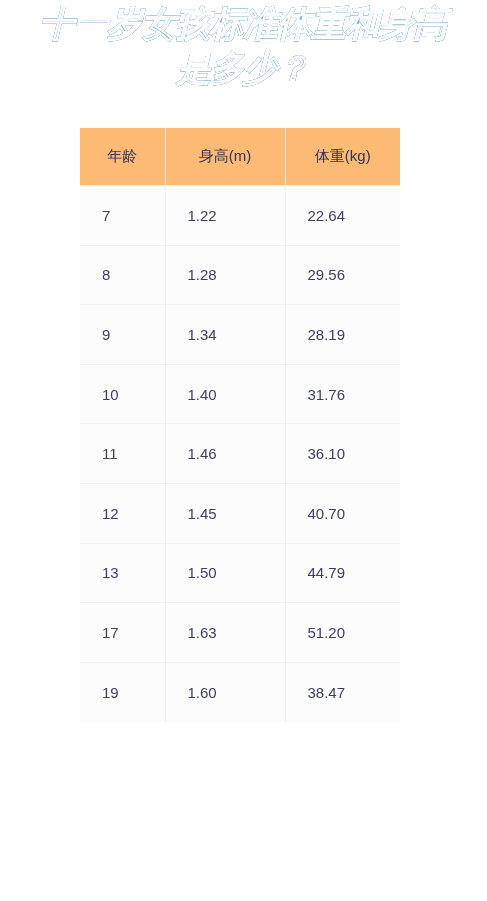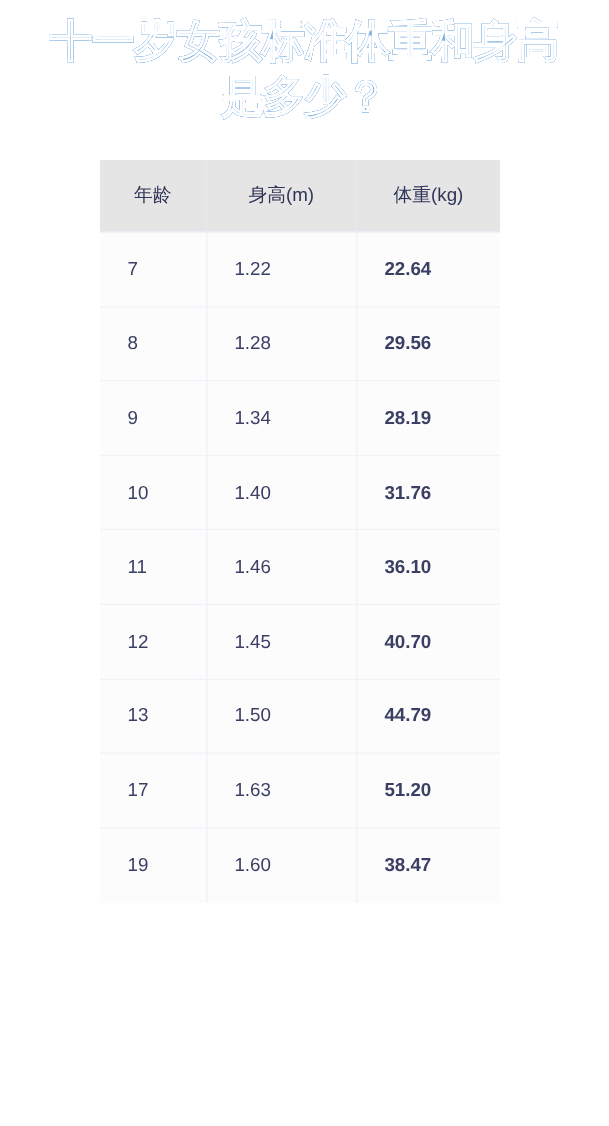--- a/index.html
+++ b/index.html
@@ -11,23 +11,24 @@
     height: 901px;
     background: #ffffff;
     font-family: "Liberation Sans", "DejaVu Sans", sans-serif;
     overflow: hidden;
     position: relative;
   }
 
   
   .title-block {
     width: 487px;
-    padding-top: 12px;
+    padding-top: 2px;
     text-align: center;
     user-select: none;
+    font-style: italic;
   }
   .title-line {
     display: block;
     font-family: "DejaVu Sans", "Liberation Sans", sans-serif;
     font-weight: 700;
     font-size: 35px;
     line-height: 44px;
     letter-spacing: 0px;
     color: #7aafe0;
     background: linear-gradient(180deg, #a9cdee 0%, #7fb2e3 35%, #5e9ad6 70%, #82b4e4 100%);
@@ -53,21 +54,21 @@
   table.stat-table {
     width: 320px;
     border-collapse: collapse;
     table-layout: fixed;
   }
   table.stat-table col.c-age    { width: 85px; }
   table.stat-table col.c-height { width: 120px; }
   table.stat-table col.c-weight { width: 115px; }
 
   table.stat-table thead th {
-    background: #e5e5e5;
+    background: #fdba74;
     color: #2f3556;
     font-size: 15px;
     font-weight: 400;
     height: 57px;
     text-align: center;
     vertical-align: middle;
     border-right: 1px solid #e4e8f4;
     border-bottom: 1px solid #e9edf7;
     padding: 0;
   }
@@ -79,21 +80,21 @@
     font-size: 15px;
     font-weight: 400;
     height: 59.6px;
     text-align: left;
     vertical-align: middle;
     border-right: 1px solid #eef0f6;
     border-bottom: 1px solid #f0f2f7;
     padding: 0 0 0 22px;
     box-sizing: border-box;
   }
-  table.stat-table tbody td:last-child { border-right: none; font-weight: bold; }
+  table.stat-table tbody td:last-child { border-right: none; }
   table.stat-table tbody tr:last-child td { border-bottom: none; }
 </style>
 </head>
 <body>
 
 <div class="title-block">
   <span class="title-line first">十一岁女孩标准体重和身高</span>
   <span class="title-line second">是多少？</span>
 </div>
 

